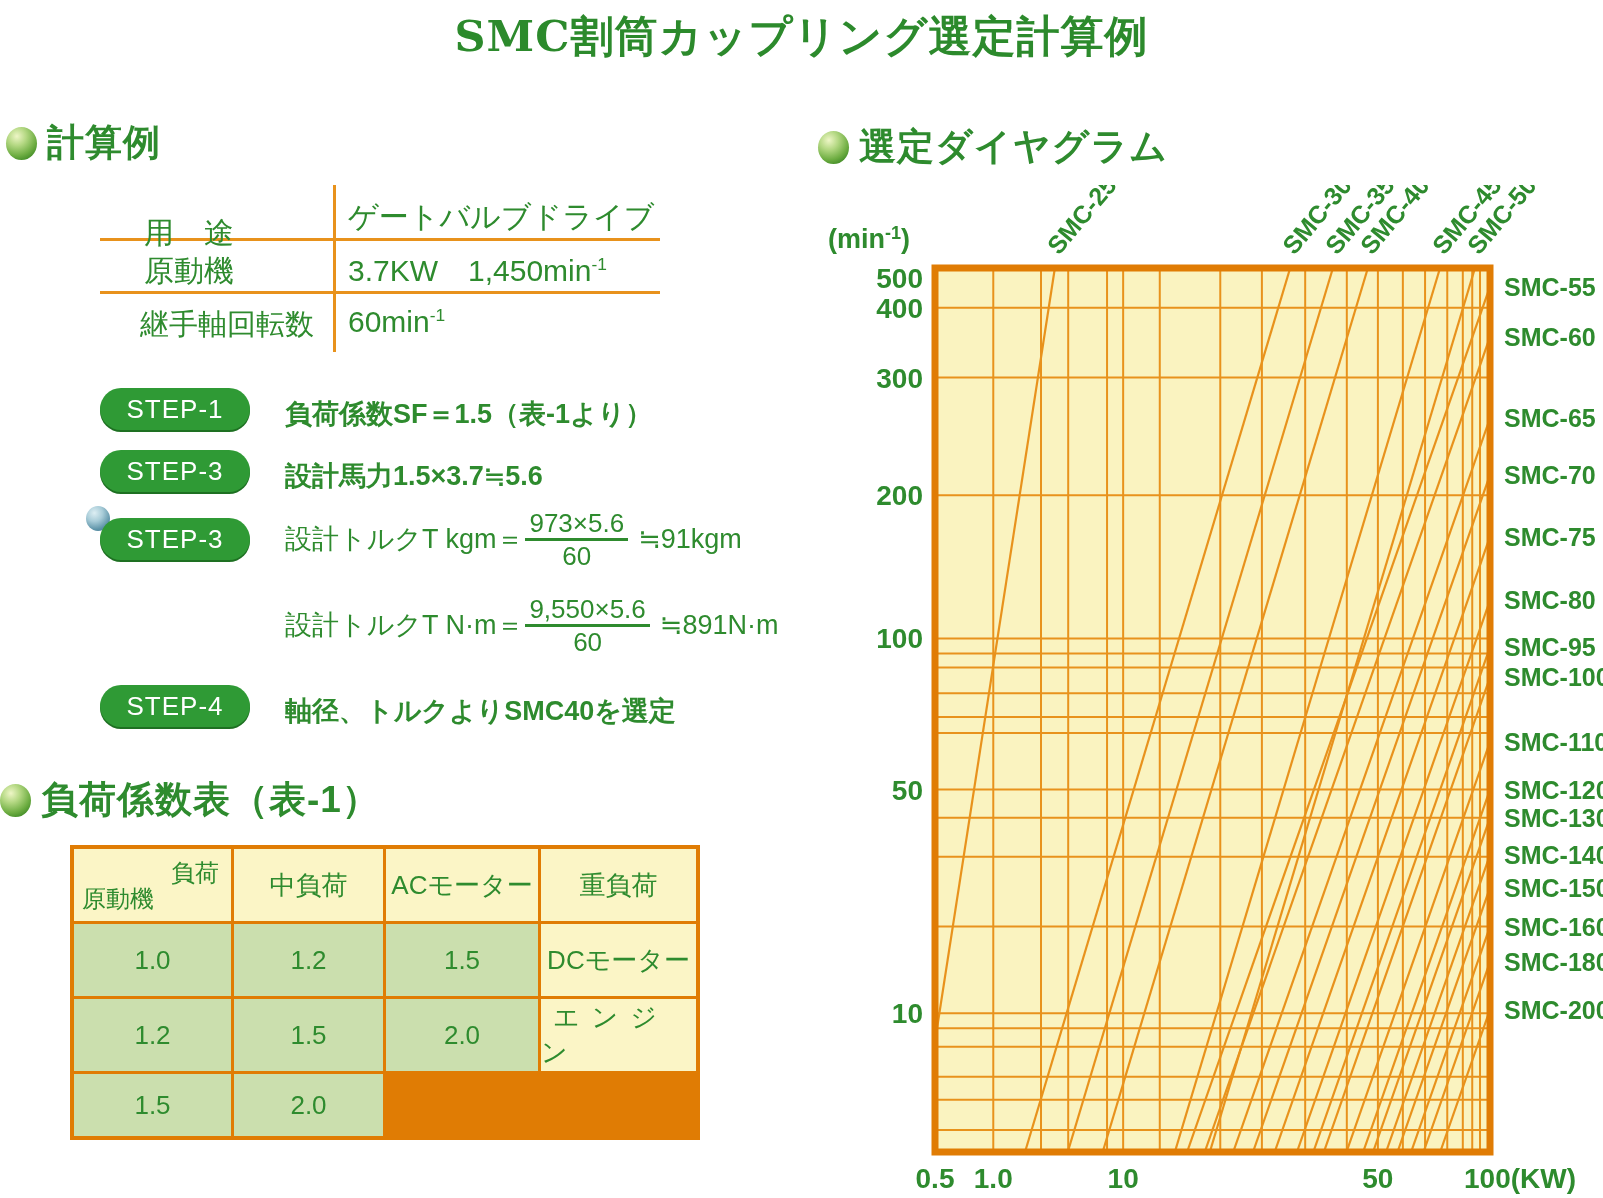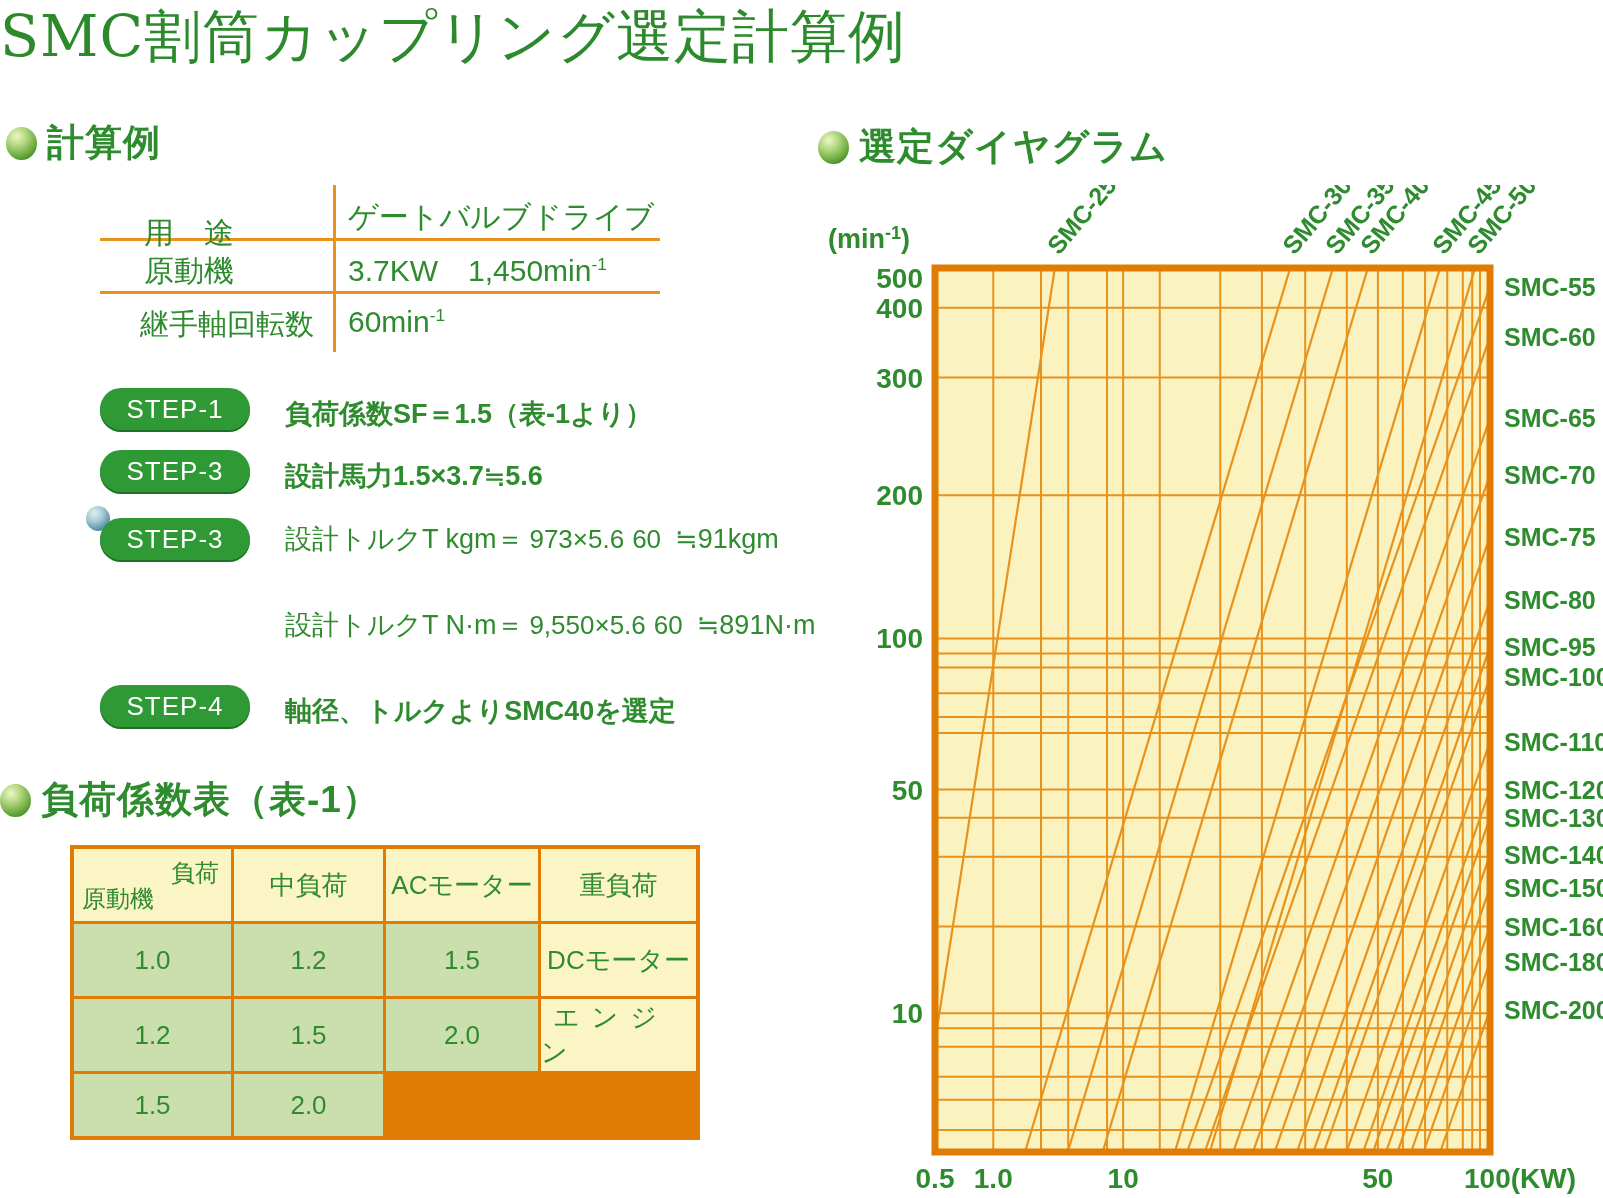--- a/index.html
+++ b/index.html
@@ -10,23 +10,23 @@
     --orange:#e8921c;
     --orange-strong:#e07c04;
     --cream:#fbf5c6;
     --chart-bg:#faf3c0;
     --cell-green:#cbdfae;
   }
   html,body{margin:0;padding:0;background:#fff;}
   #page{position:relative;width:1603px;height:1198px;background:#fff;overflow:hidden;
         font-family:"Liberation Sans",sans-serif;color:var(--green);}
   
-  .main-title{position:absolute;top:0;left:0;width:100%;text-align:left;
-    font-family:"DejaVu Serif","Liberation Serif",serif;font-weight:400;
-    font-size:57px;line-height:72px;color:var(--green-title);letter-spacing:1px;}
+  .main-title{position:absolute;top:0;left:0;width:100%;text-align:center;
+    font-family:"DejaVu Serif","Liberation Serif",serif;font-weight:700;
+    font-size:43px;line-height:72px;color:var(--green-title);letter-spacing:1px;}
   
   .sec-head{position:absolute;display:flex;align-items:center;gap:10px;}
   .sphere{width:31px;height:33px;border-radius:50%;flex:0 0 auto;
     background:radial-gradient(circle at 35% 28%, #eef6c6 0%, #b4d883 30%, #6fae43 62%, #3c8823 85%, #2f7a1c 100%);}
   .sphere.small-blue{width:24px;height:25px;
     background:radial-gradient(circle at 35% 28%, #ddeef3 0%, #a8ccd8 35%, #5d93a8 70%, #38708a 100%);}
   .sec-head .sec-label{font-size:37px;font-weight:700;letter-spacing:1px;}
   
   .spec{position:absolute;left:100px;top:185px;width:560px;height:168px;font-size:30px;}
   .spec .vline{position:absolute;left:233px;top:0;width:3px;height:167px;background:var(--orange);}
@@ -40,21 +40,21 @@
   sup:empty{display:none;}
   
   .pill{position:absolute;left:100px;width:150px;height:42px;border-radius:21px;
     background:var(--pill);box-shadow:0 2px 0 var(--pill-shadow);
     color:#fff;font-size:26px;display:flex;align-items:center;justify-content:center;
     letter-spacing:1px;}
   .step-text{position:absolute;left:285px;font-size:27px;white-space:nowrap;font-weight:bold;}
   
   .formula{position:absolute;left:285px;height:86px;display:flex;align-items:center;white-space:nowrap;}
   .formula .flabel{font-size:27px;}
-  .frac{display:inline-flex;flex-direction:row;align-items:center;margin:0 2px;}
+  .frac{display:inline-flex;flex-direction:column;align-items:center;margin:0 2px;}
   .frac .num,.frac .den{font-size:26px;line-height:30px;padding:0 4px;}
   .frac .bar{align-self:stretch;height:3px;background:var(--green);}
   .formula .fresult{font-size:27px;margin-left:8px;}
   
   .load-table{position:absolute;left:70px;top:845px;width:630px;height:295px;
     border:4px solid var(--orange-strong);box-sizing:border-box;
     display:grid;grid-template-columns:157px 149px 152px 1fr;grid-template-rows:72px 72px 72px 1fr;
     background:var(--orange-strong);gap:3px;}
   .load-table .tcell{background:var(--cream);display:flex;align-items:center;justify-content:center;
     font-size:26px;position:relative;}

